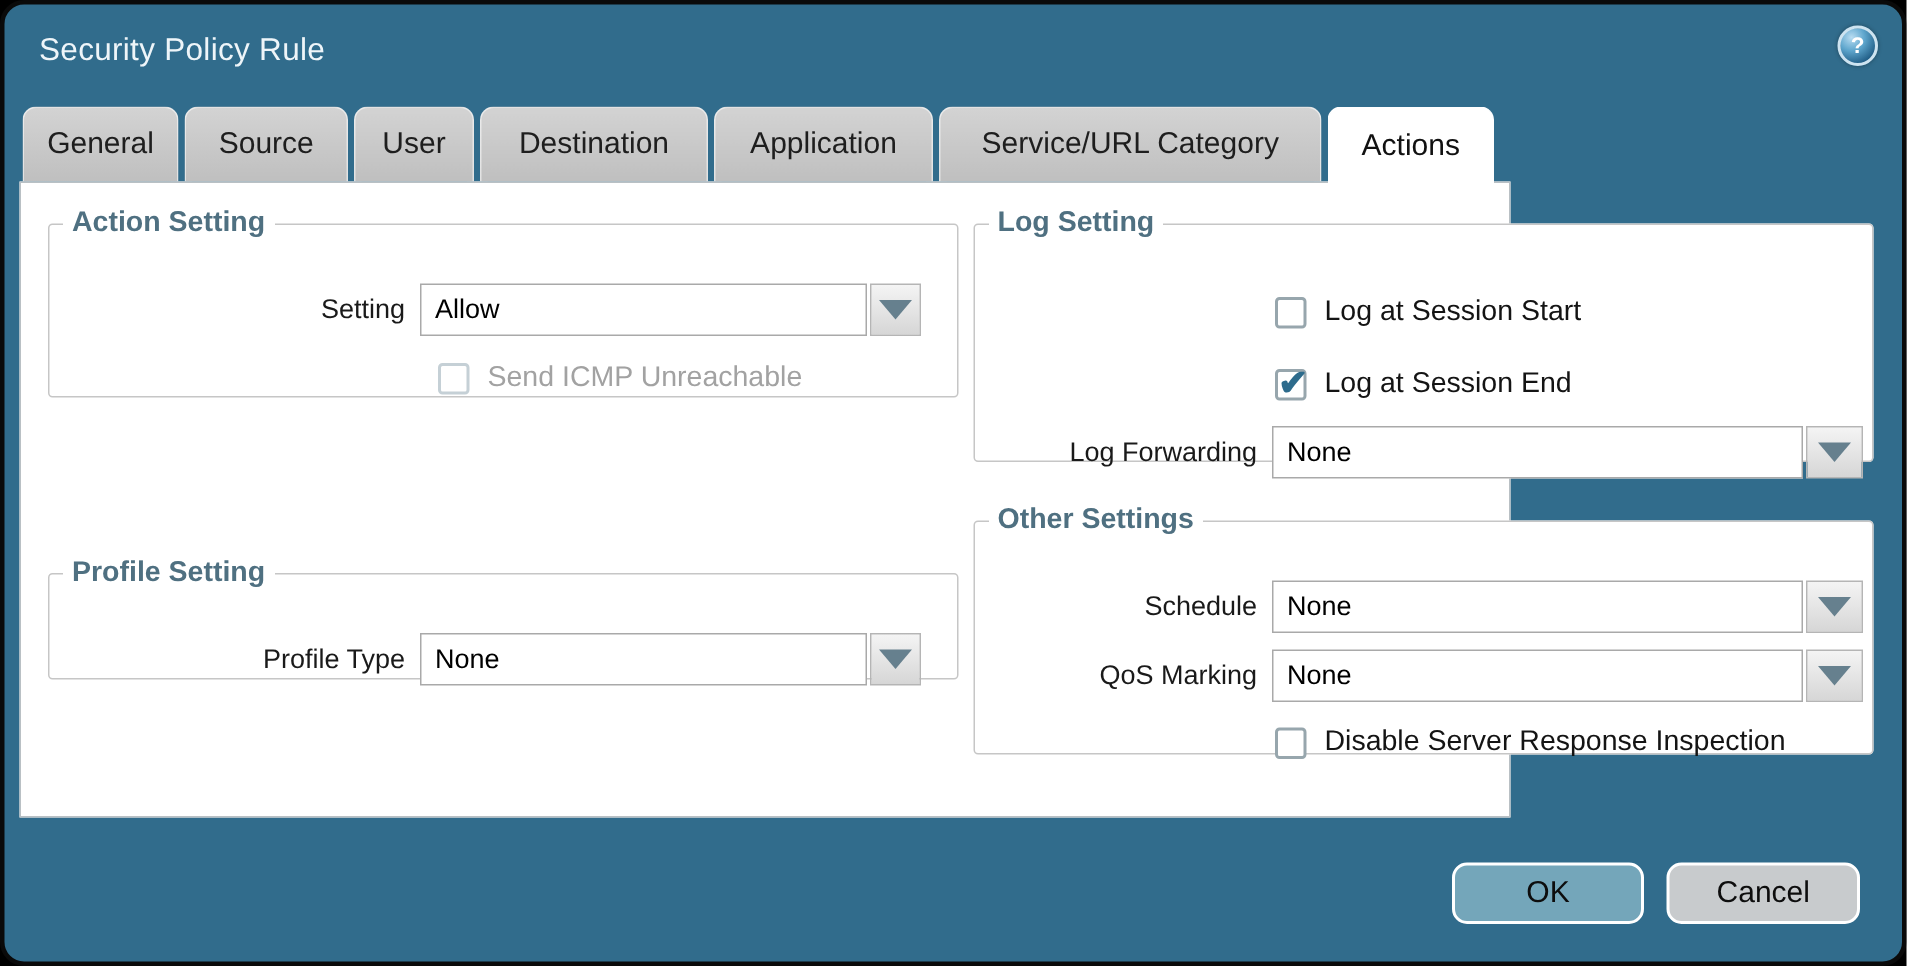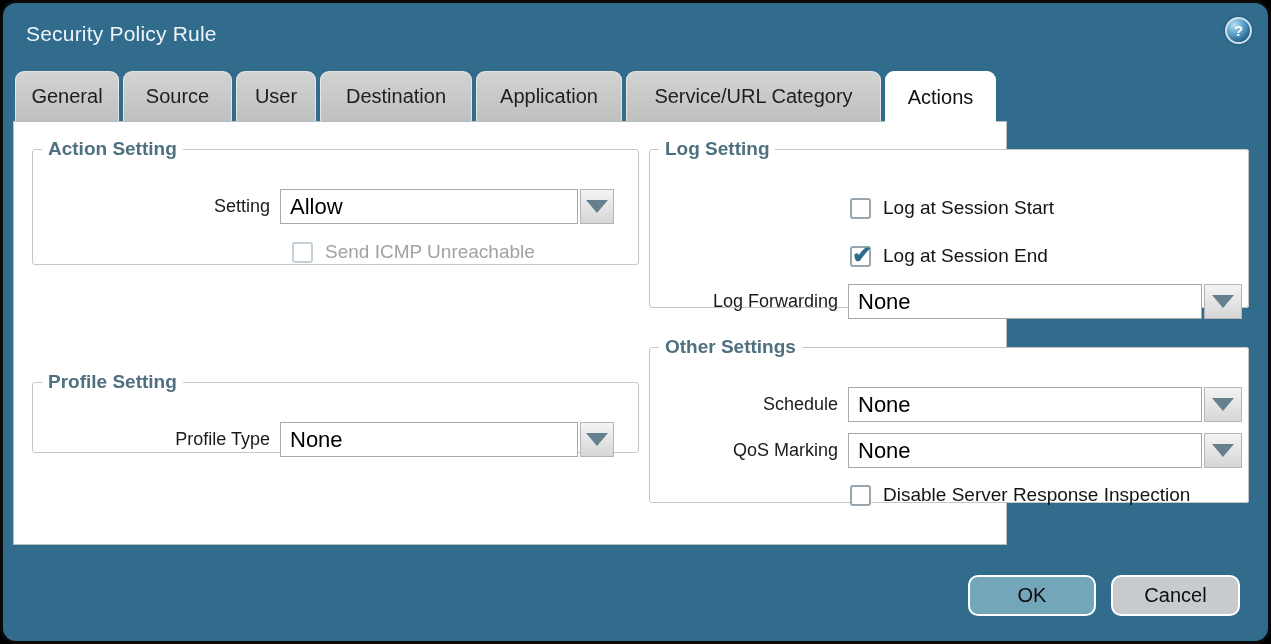--- a/index.html
+++ b/index.html
@@ -69,21 +69,21 @@
     text-align:right; padding-right:10px; font-size:18px; color:#1a1a1a;
     flex:0 0 auto;
   }
   .fs-action .lbl, .fs-profile .lbl { width:247px; }
   .fs-log .lbl, .fs-other .lbl { width:198px; }
 
   
   .dropdown { display:flex; align-items:stretch; height:35px; cursor:pointer; }
   .dd-value {
     background:#fff; border:1px solid #a9a9a9;
-    font-size:22px; color:#000; padding:0 9px;
+    font-size:18px; color:#000; padding:0 9px;
     display:flex; align-items:center;
   }
   .fs-action .dd-value, .fs-profile .dd-value { width:298px; }
   .fs-log .dd-value, .fs-other .dd-value { width:354px; }
   .dd-btn {
     margin-left:2px; width:38px;
     background:linear-gradient(#f4f4f4, #d6d6d6);
     border:1px solid #b5b5b5;
     display:flex; align-items:center; justify-content:center;
   }

